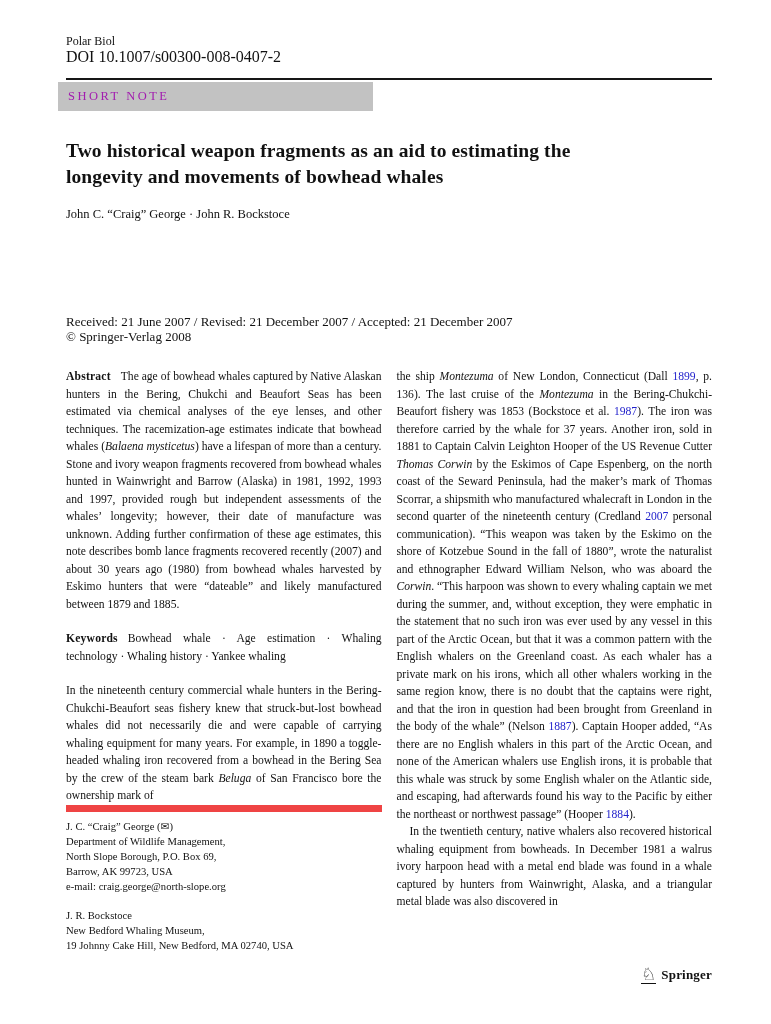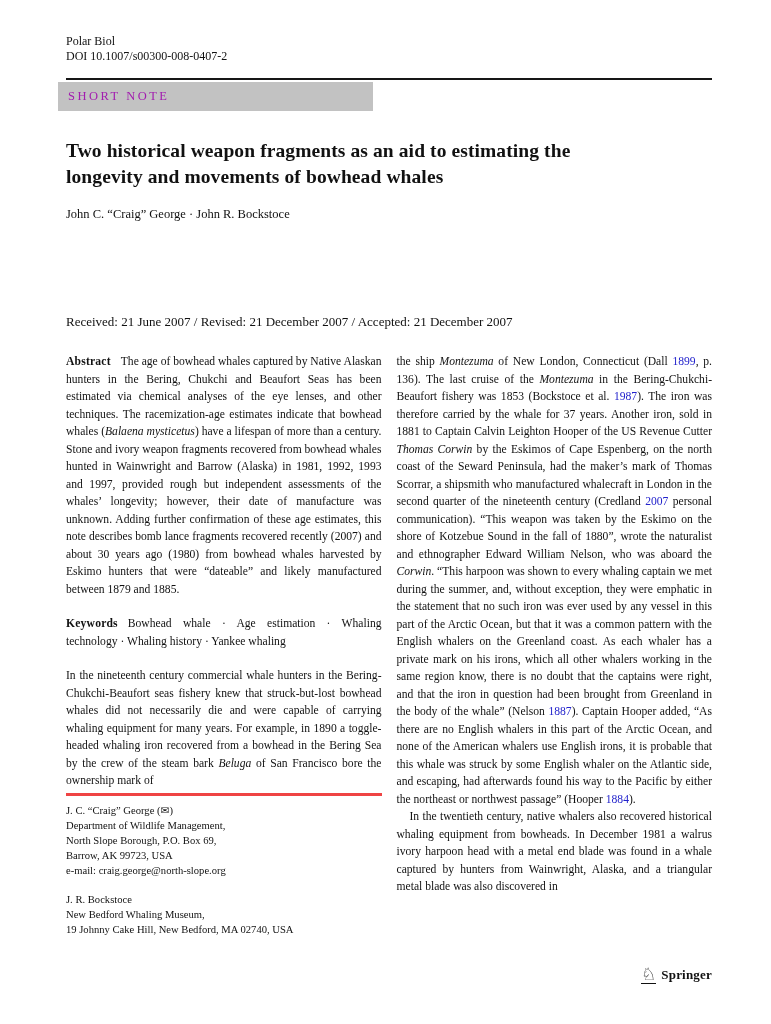--- a/index.html
+++ b/index.html
@@ -14,21 +14,21 @@
     font-family:"Liberation Serif","DejaVu Serif",serif;
     color:var(--ink);
     position:relative;
     overflow:hidden;
   }
   .page{
     position:absolute;inset:0;
     padding:34px 59px 0 66px;
   }
   .journal-line{font-size:12px;line-height:15px;}
-  .doi-line{font-size:12px;line-height:15px;}
+  .doi-line{font-size:16px;line-height:15px;}
   .top-rule{
     border-top:2.5px solid #161616;
     margin-top:14px;
   }
   .banner{
     margin-top:2px;
     margin-left:-8px;
     width:315px;
     background:var(--banner);
     color:#a21caf;
@@ -72,21 +72,21 @@
     hyphens:none;
   }
   .para-gap{margin-top:17px;}
   .indent{text-indent:13px;}
   .bold{font-weight:bold;}
   .italic{font-style:italic;}
   .link{color:var(--link);}
   .label-gap{letter-spacing:.2px;padding-right:10px;}
   .footnote-block{
     margin-top:auto;
-    border-top:3px solid #ef4444;
+    border-top:7px solid #ef4444;
     padding-top:7px;
     font-size:10.6px;
     line-height:15px;
   }
   .footnote{white-space:pre-line;}
   .footnote + .footnote{margin-top:14px;}
   .springer-footer{
     position:absolute;
     right:59px;
     bottom:40px;
@@ -115,20 +115,21 @@
 
   <div class="top-rule"></div>
   <div class="banner">SHORT NOTE</div>
 
   <h1 class="title">Two historical weapon fragments as an aid to estimating the longevity and movements of bowhead whales</h1>
 
   <div class="authors">John C. “Craig” George · John R. Bockstoce</div>
 
   <div class="received-block">
     <div>Received: 21 June 2007 / Revised: 21 December 2007 / Accepted: 21 December 2007</div>
+    <div>© Springer-Verlag 2008</div>
   </div>
 
   <div class="columns">
 
     <div class="col">
       <p class="body-text"><span class="bold label-gap">Abstract</span><span><span>The age of bowhead whales captured by Native Alaskan hunters in the Bering, Chukchi and Beaufort Seas has been estimated via chemical analyses of the eye lenses, and other techniques. The racemization-age estimates indicate that bowhead whales (</span><span class="italic">Balaena mysticetus</span><span>) have a lifespan of more than a century. Stone and ivory weapon fragments recovered from bowhead whales hunted in Wainwright and Barrow (Alaska) in 1981, 1992, 1993 and 1997, provided rough but independent assessments of the whales’ longevity; however, their date of manufacture was unknown. Adding further confirmation of these age estimates, this note describes bomb lance fragments recovered recently (2007) and about 30 years ago (1980) from bowhead whales harvested by Eskimo hunters that were “dateable” and likely manufactured between 1879 and 1885.</span></span></p>
 
       <p class="body-text para-gap"><span class="bold label-gap">Keywords</span><span>Bowhead whale · Age estimation · Whaling technology · Whaling history · Yankee whaling</span></p>
 
       <p class="body-text para-gap"><span>In the nineteenth century commercial whale hunters in the Bering-Chukchi-Beaufort seas fishery knew that struck-but-lost bowhead whales did not necessarily die and were capable of carrying whaling equipment for many years. For example, in 1890 a toggle-headed whaling iron recovered from a bowhead in the Bering Sea by the crew of the steam bark </span><span class="italic">Beluga</span><span> of San Francisco bore the ownership mark of</span></p>

